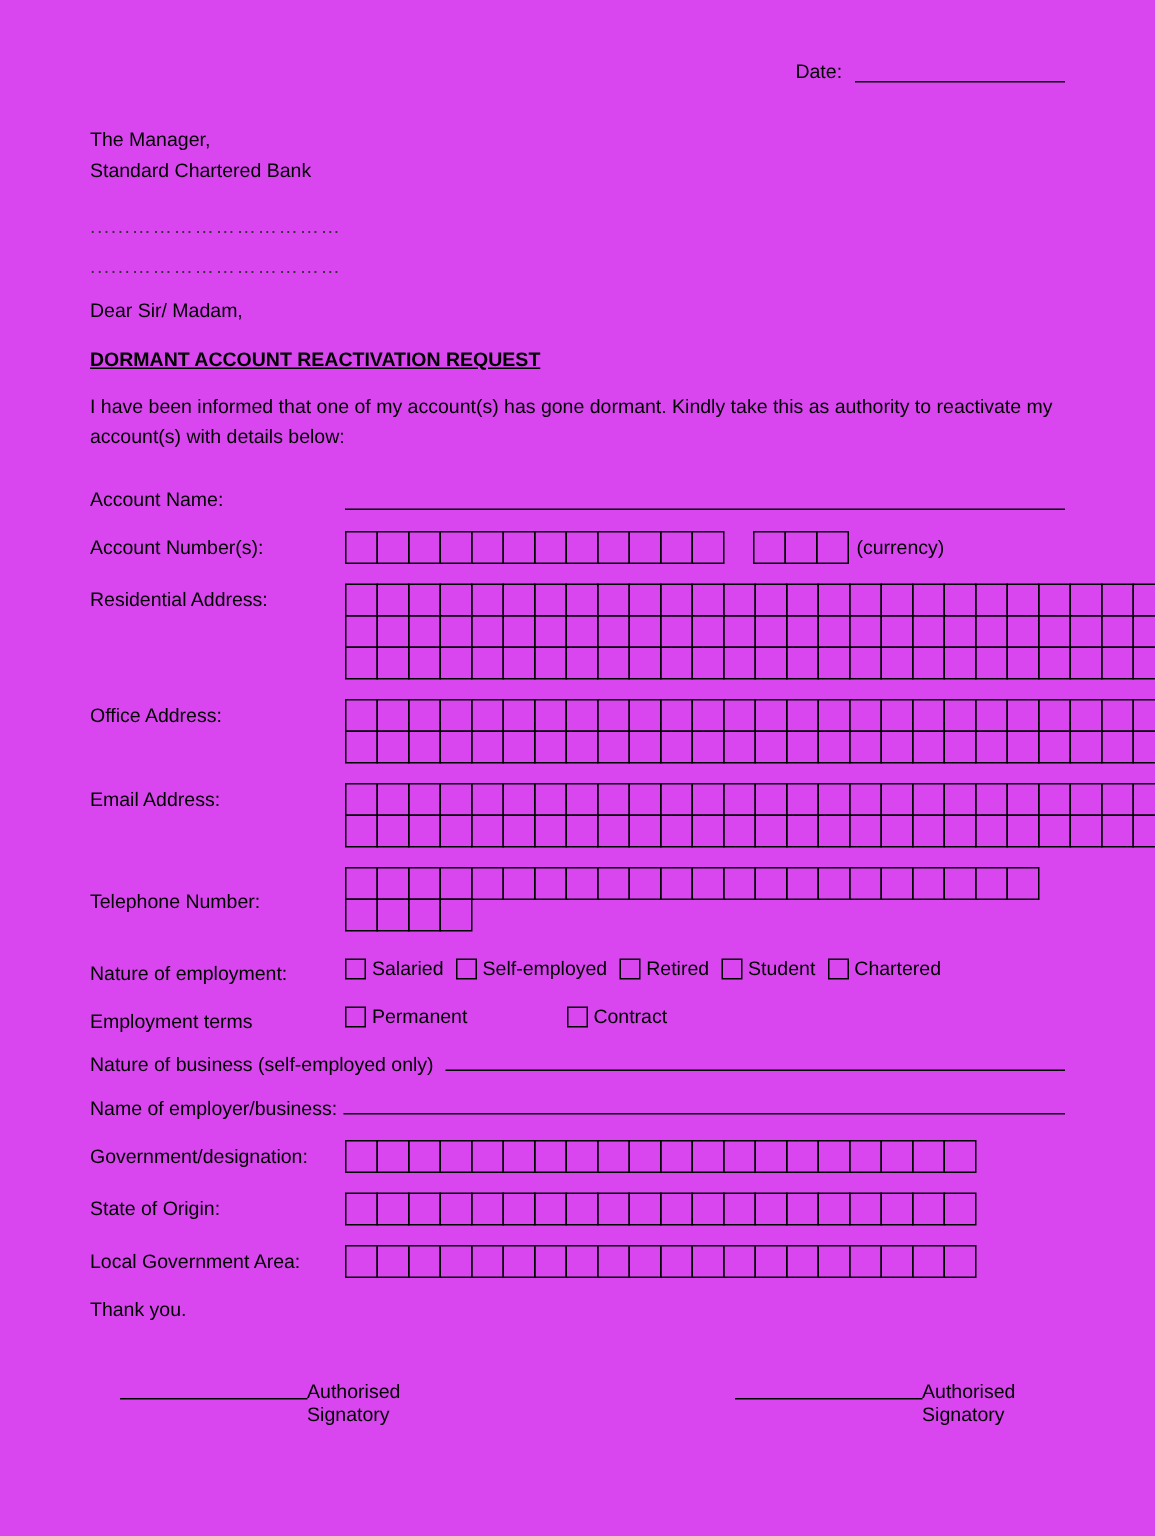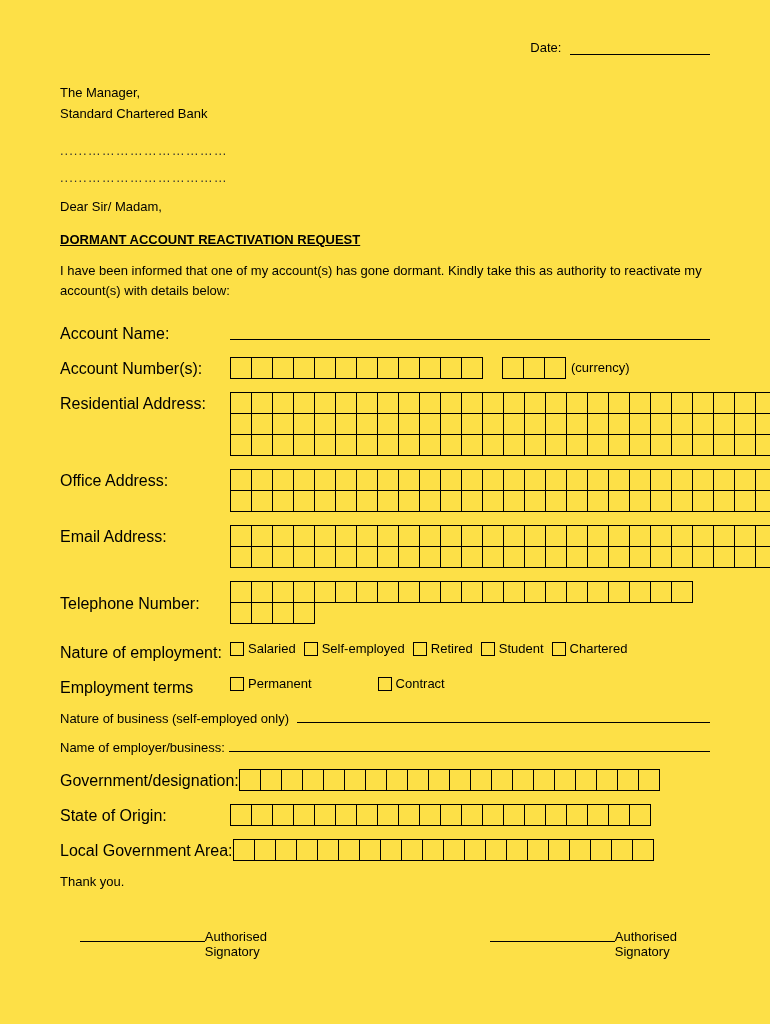--- a/index.html
+++ b/index.html
@@ -14,21 +14,21 @@
       justify-content: center;
       align-items: flex-start;
       min-height: 100vh;
       font-family: Arial, sans-serif;
       font-size: 13px;
     }
 
     .page {
       width: 770px;
       min-height: 1024px;
-      background: #fde047;
+      background: #d946ef;
       padding: 40px 60px 50px 60px;
       position: relative;
     }
 
     .date-line {
       text-align: right;
       margin-bottom: 28px;
     }
 
     .date-label {
@@ -71,21 +71,21 @@
 
     .form-row {
       display: flex;
       align-items: flex-start;
       margin-bottom: 14px;
     }
 
     .form-label {
       min-width: 170px;
       padding-top: 3px;
-      font-size: 16px;
+      font-size: 13px;
       flex-shrink: 0;
     }
 
     .underline-field {
       flex: 1;
       border-bottom: 1px solid #000;
       min-height: 18px;
     }
 
     

